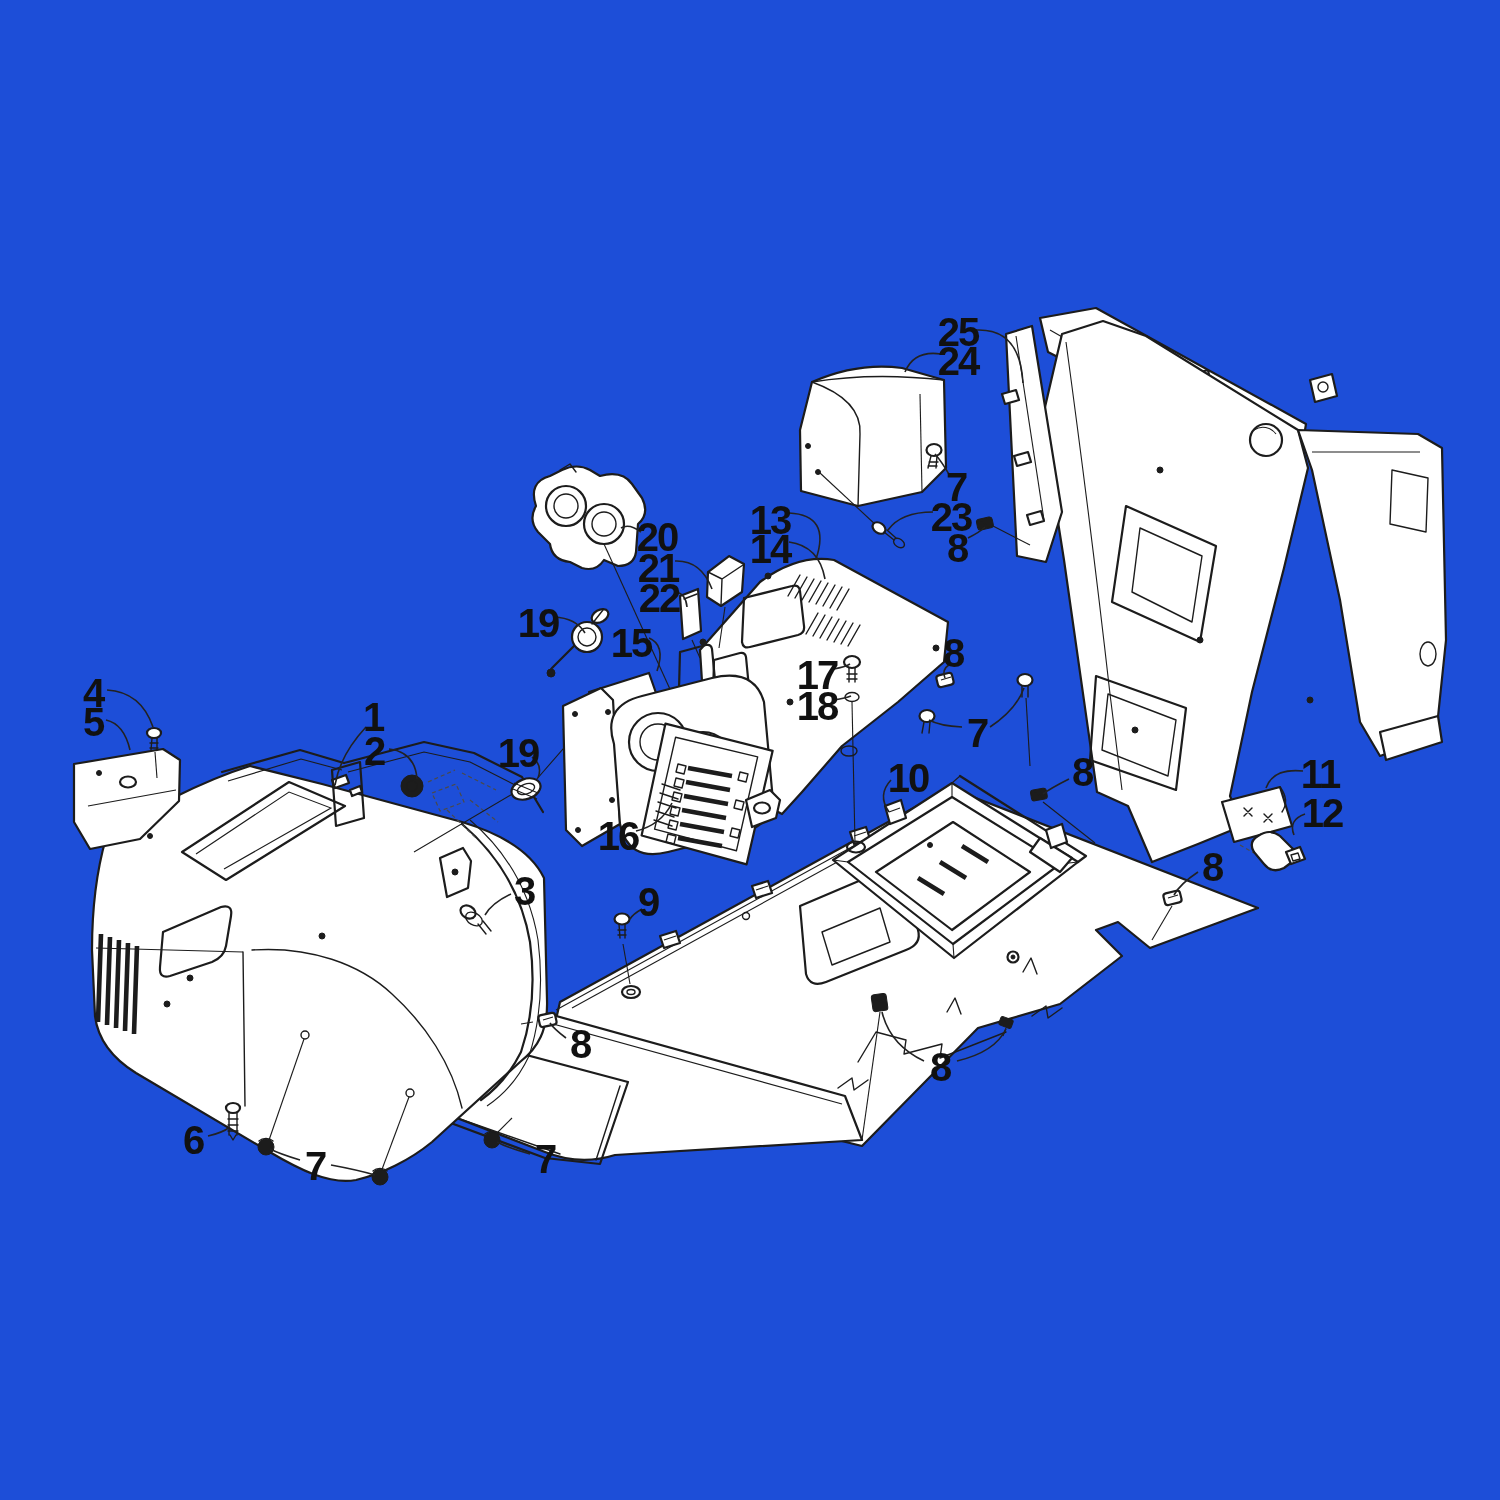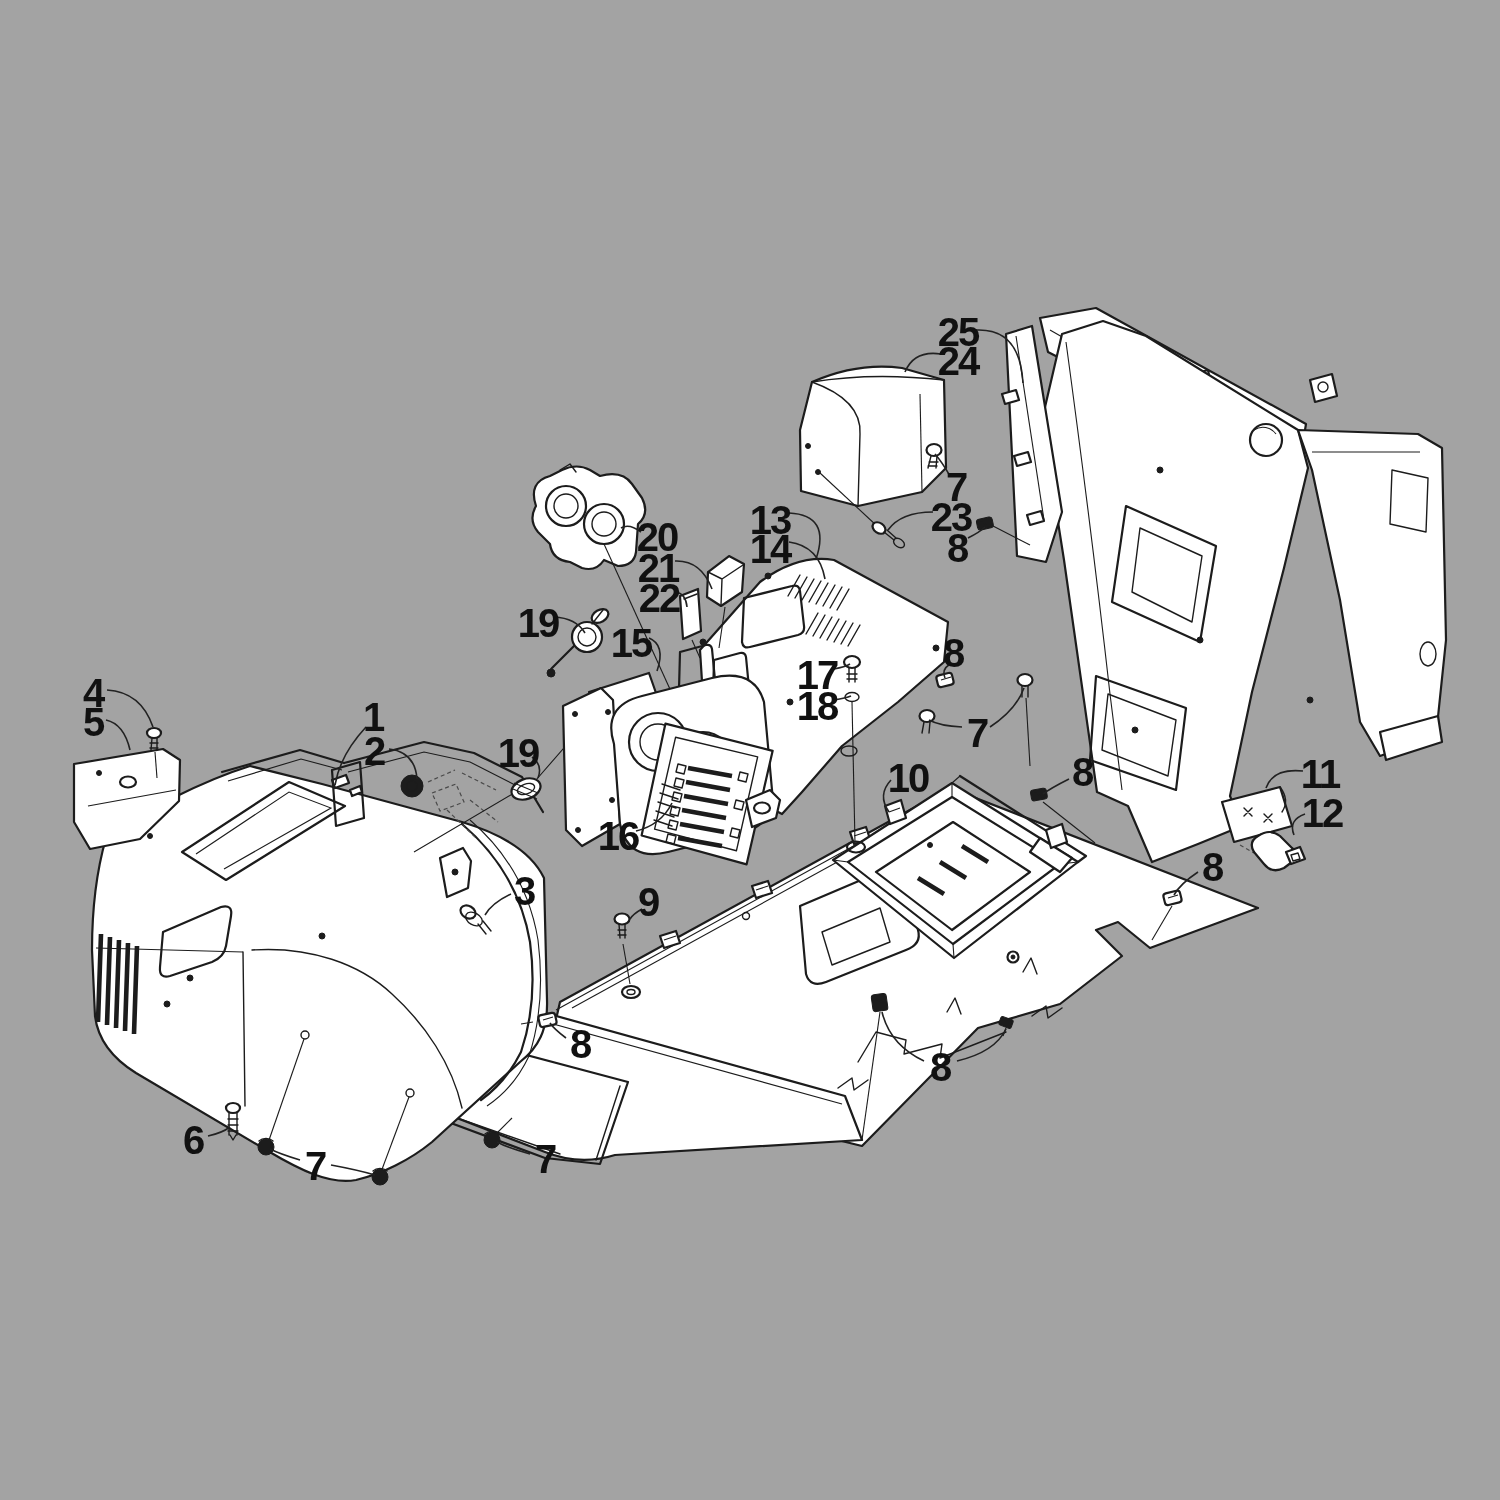--- a/index.html
+++ b/index.html
@@ -1,16 +1,16 @@
 <!DOCTYPE html>
 <html><head>
 <meta charset="utf-8">
 <style>
   html,body{margin:0;padding:0;background:#ffffff;}
-  .stage{position:relative;width:1500px;height:1500px;background:#a3a3a3;font-family:"Liberation Sans",sans-serif;}
+  .stage{position:relative;width:1500px;height:1500px;background:#1d4ed8;font-family:"Liberation Sans",sans-serif;}
   svg{display:block;width:1500px;height:1500px;}
   .p  {fill:#ffffff;stroke:#1c1c1c;stroke-width:2.2;stroke-linejoin:round;stroke-linecap:round;}
   .pn {fill:none;stroke:#1c1c1c;stroke-width:2.2;stroke-linejoin:round;stroke-linecap:round;}
   .d  {fill:none;stroke:#1c1c1c;stroke-width:1.4;stroke-linejoin:round;stroke-linecap:round;}
   .thin{fill:none;stroke:#1c1c1c;stroke-width:1.1;}
   .bar{fill:none;stroke:#1c1c1c;stroke-width:4.6;}
   .dark{fill:#1c1c1c;stroke:#1c1c1c;stroke-width:1;}
   .leader{fill:none;stroke:#222222;stroke-width:1.6;}
   .ghost{fill:none;stroke:#4a4a4a;stroke-width:1.2;stroke-dasharray:4 3;}
   text.callout{font-family:"Liberation Sans",sans-serif;font-weight:700;font-size:40px;fill:#111111;

